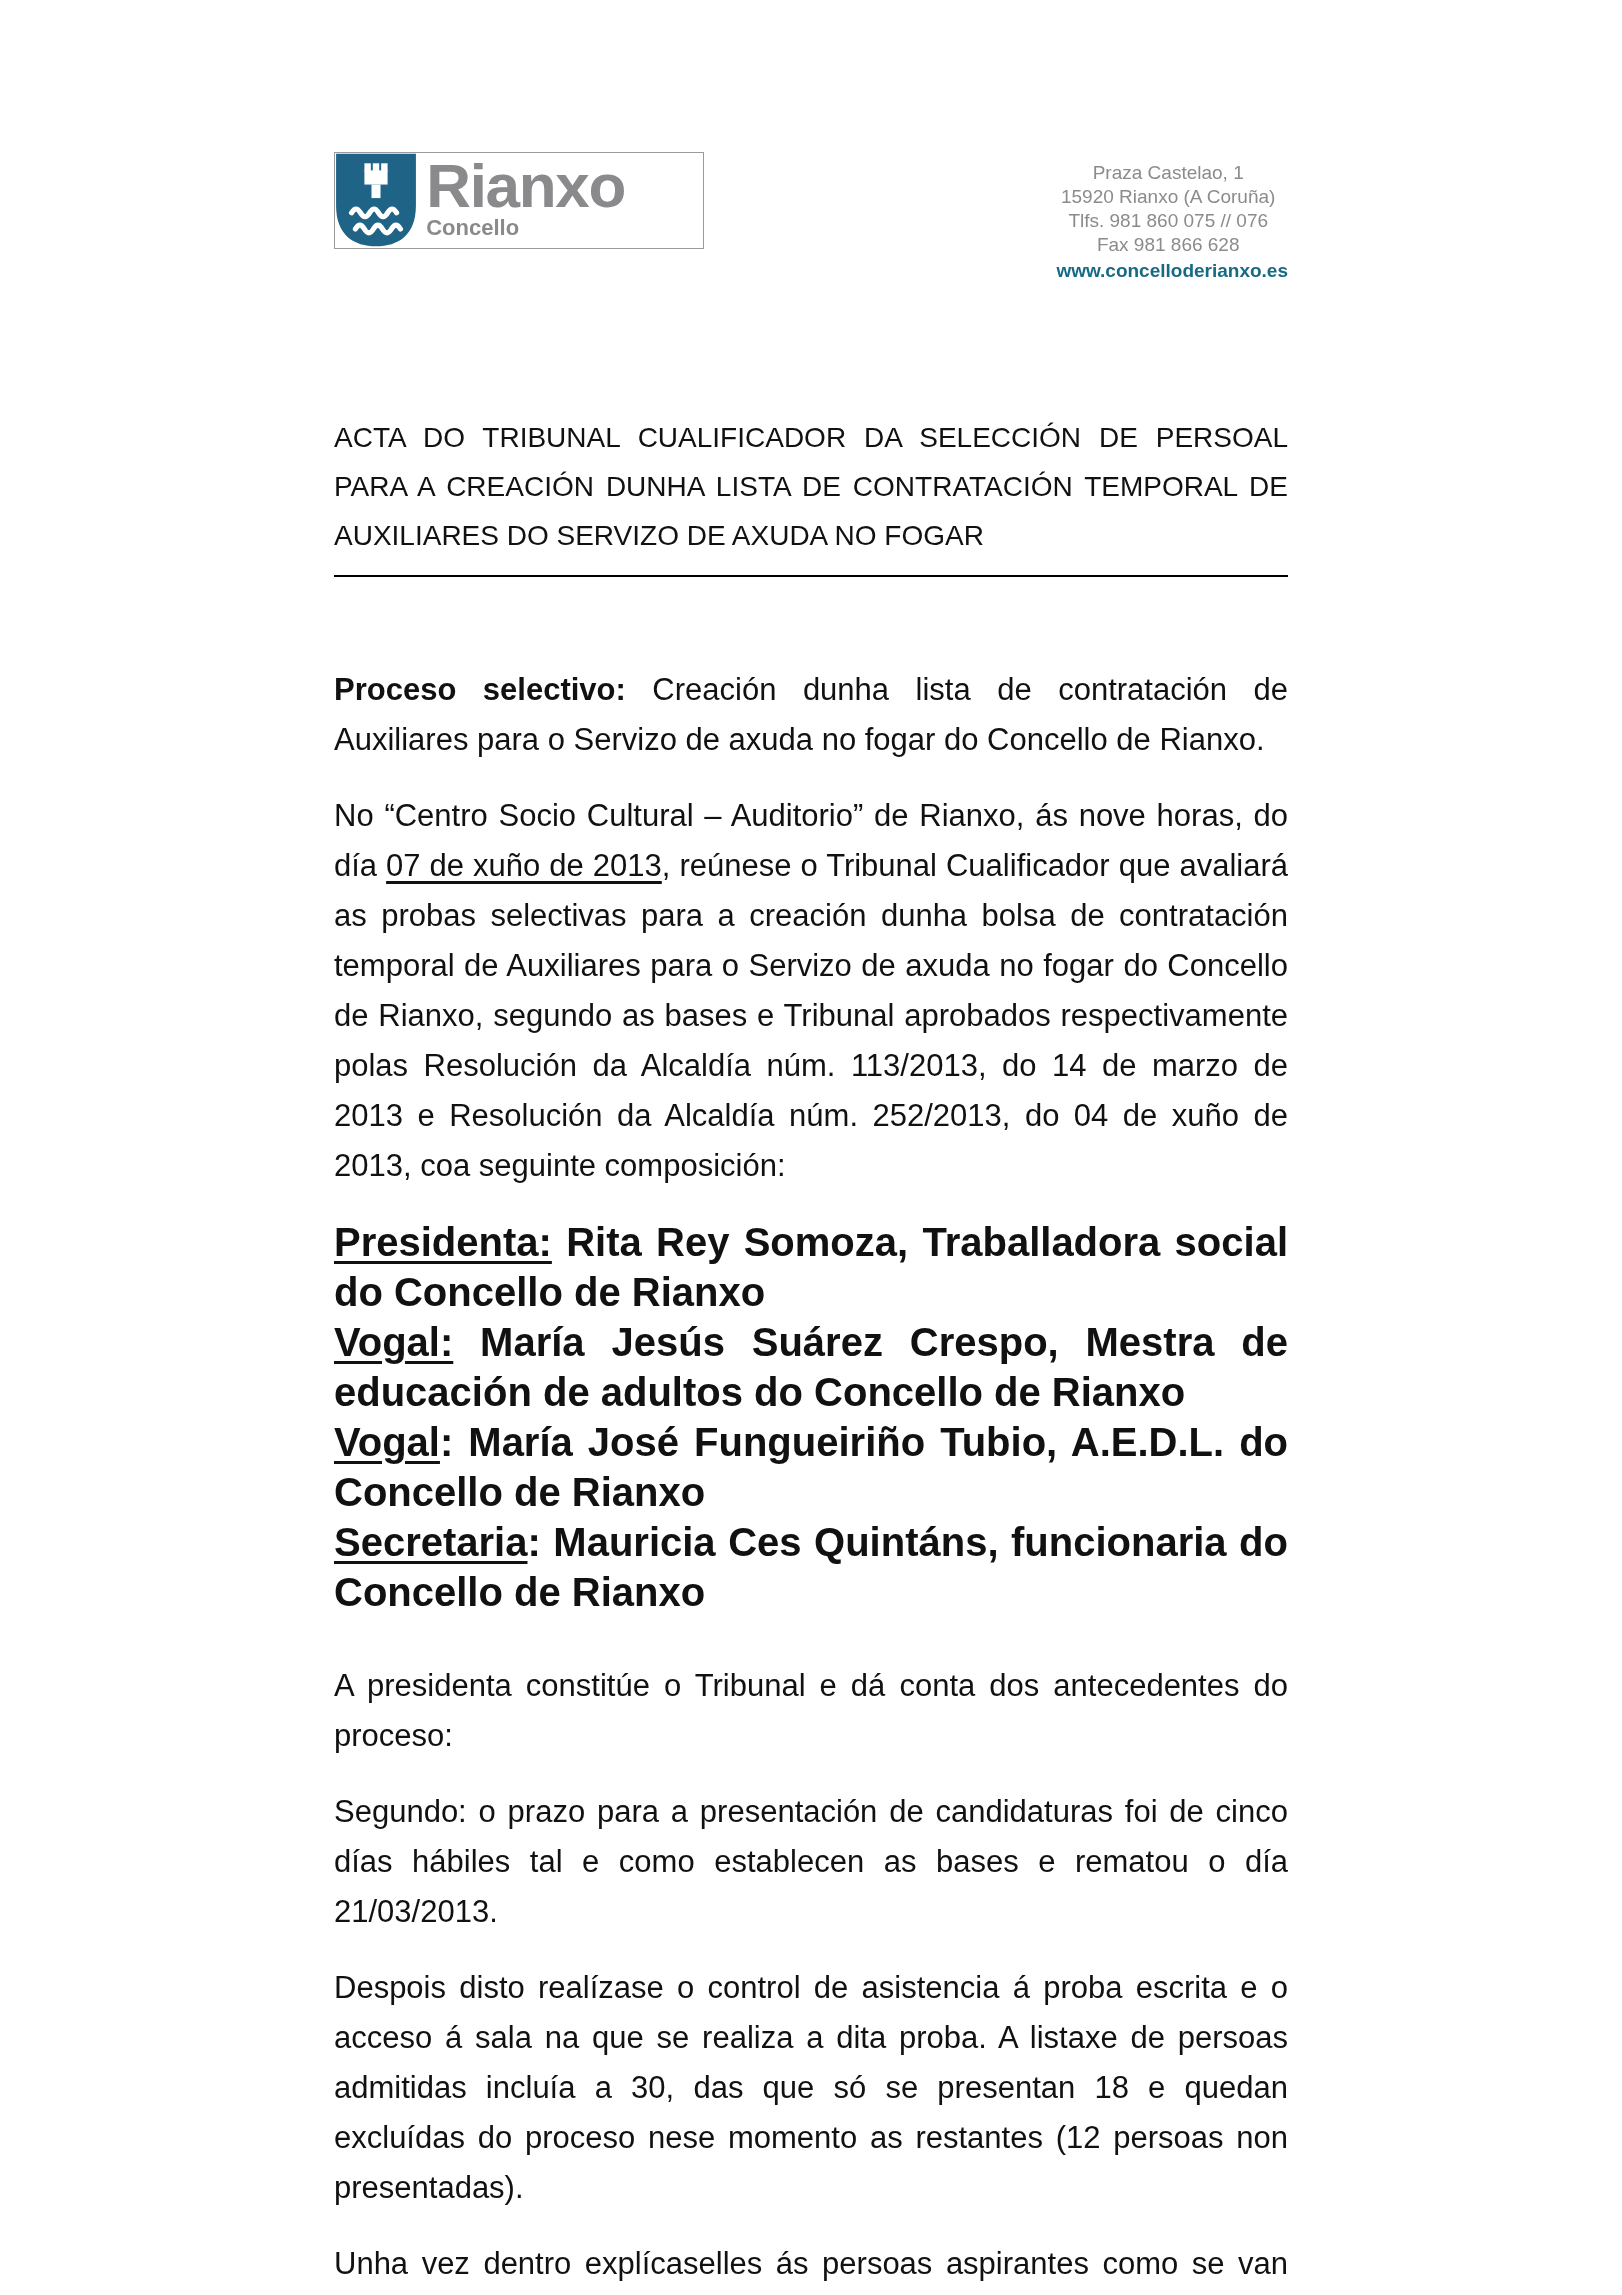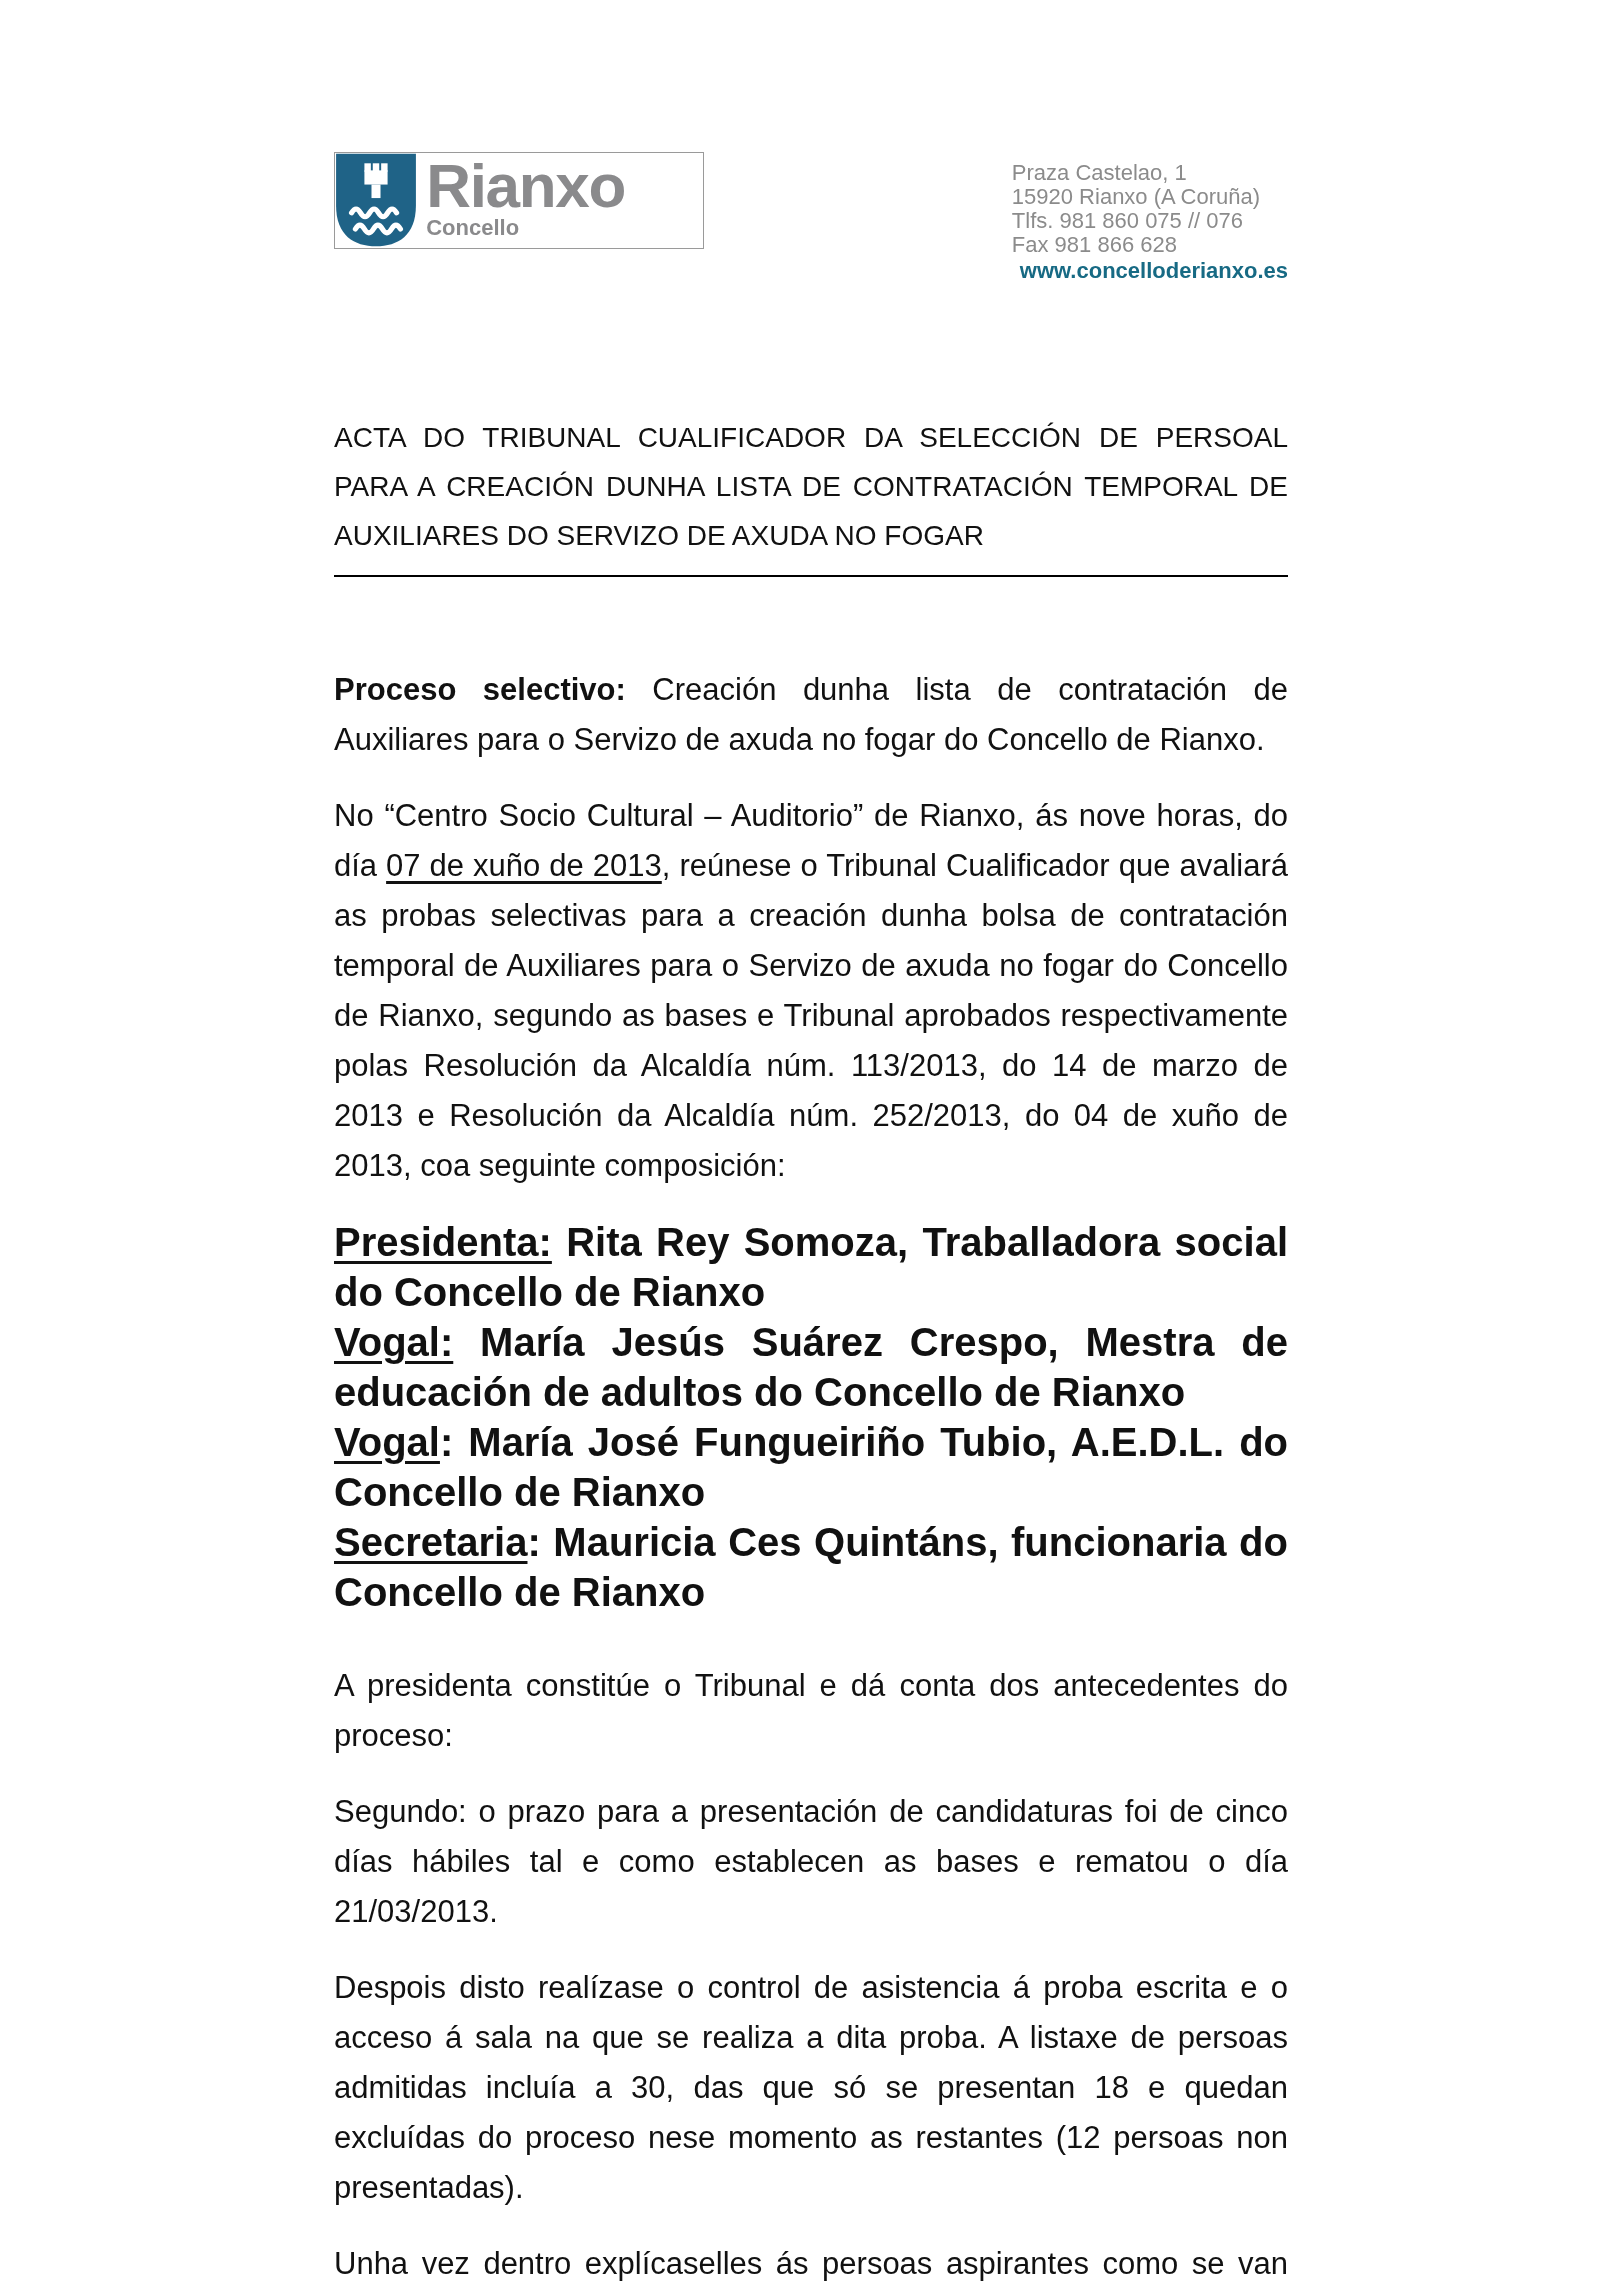--- a/index.html
+++ b/index.html
@@ -25,21 +25,21 @@
     display: flex; align-items: flex-start;
     overflow: hidden;
   }
   .shield { width: 82px; height: 94px; flex: 0 0 auto; display: block; }
   .logo-text { display: flex; flex-direction: column; margin-left: 9.2px; padding-top: 1.3px; }
   .logo-name {
     font-size: 62px; font-weight: bold; color: #8a8a8c;
     line-height: 63px; letter-spacing: -1.3px;
   }
   .logo-sub { font-size: 22px; font-weight: bold; color: #8a8a8c; line-height: 22px; margin-top: 0; }
-  .address { text-align: left; font-size: 22px; line-height: 24px; color: #8b8b8b; margin-top: 9.2px; }
+  .address { text-align: center; font-size: 19px; line-height: 24px; color: #8b8b8b; margin-top: 9.2px; }
   .website { color: #176a84; font-weight: bold; display: inline-block; margin-top: 2px; margin-left: 8px; }
   
   .title {
     margin-top: 130px;
     font-size: 28px; line-height: 49px;
     text-align: justify;
     color: #111111;
   }
   .rule { border: none; border-top: 2.6px solid #000000; margin: 14.4px 0 0 0; }
   

